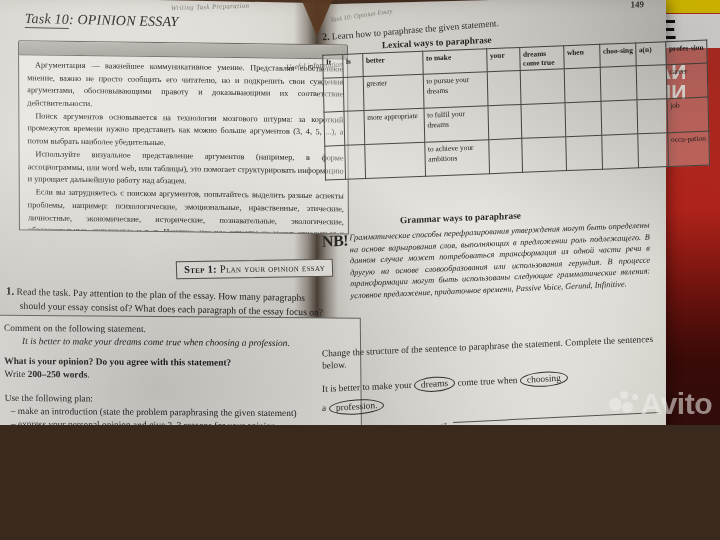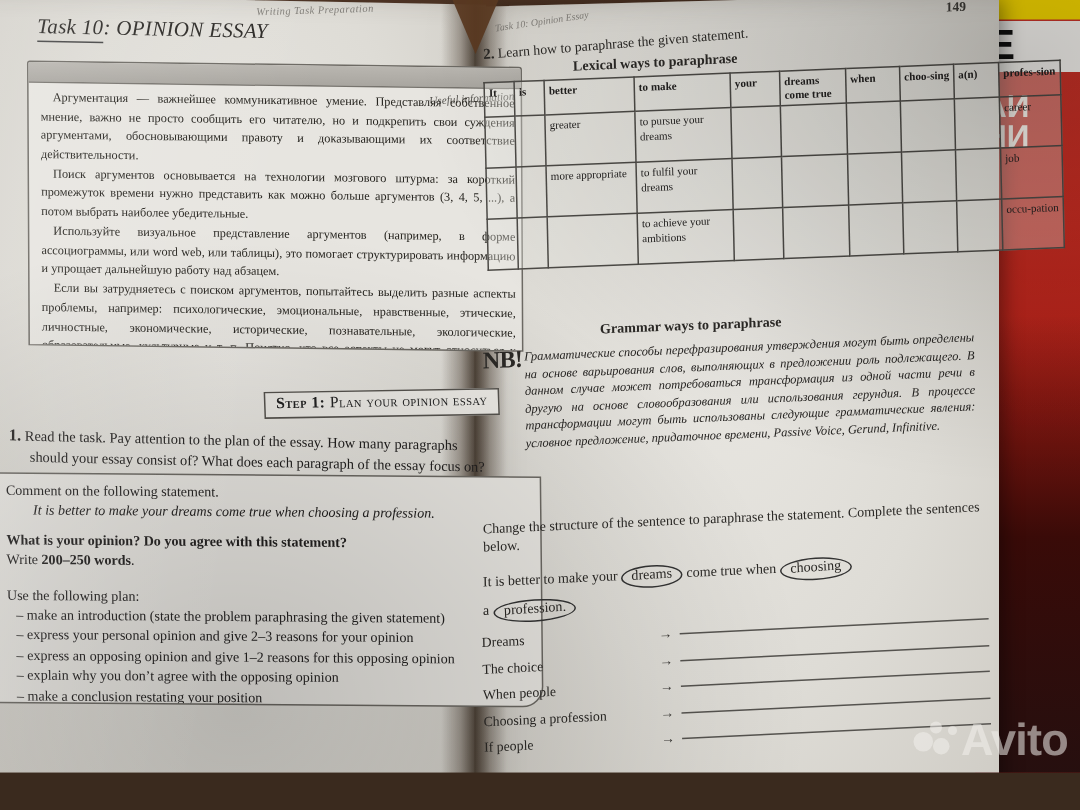--- a/index.html
+++ b/index.html
@@ -5,21 +5,21 @@
   html, body {
     margin: 0; padding: 0;
     width: 720px; height: 540px;
     overflow: hidden;
     background: #3a2a1e;
     font-family: "Liberation Serif", serif;
   }
 
   #scene {
     position: relative;
-    width: 720px; height: 515px;
+    width: 720px; height: 425px;
     overflow: hidden;
     text-decoration: underline;
   }
 
   
   .bg-book {
     position: absolute;
     right: 0; top: 0;
     width: 70px; height: 540px;
     background: linear-gradient(180deg, #c9342a 0%, #c02a20 28%, #a81c14 55%, #7b1410 100%);

